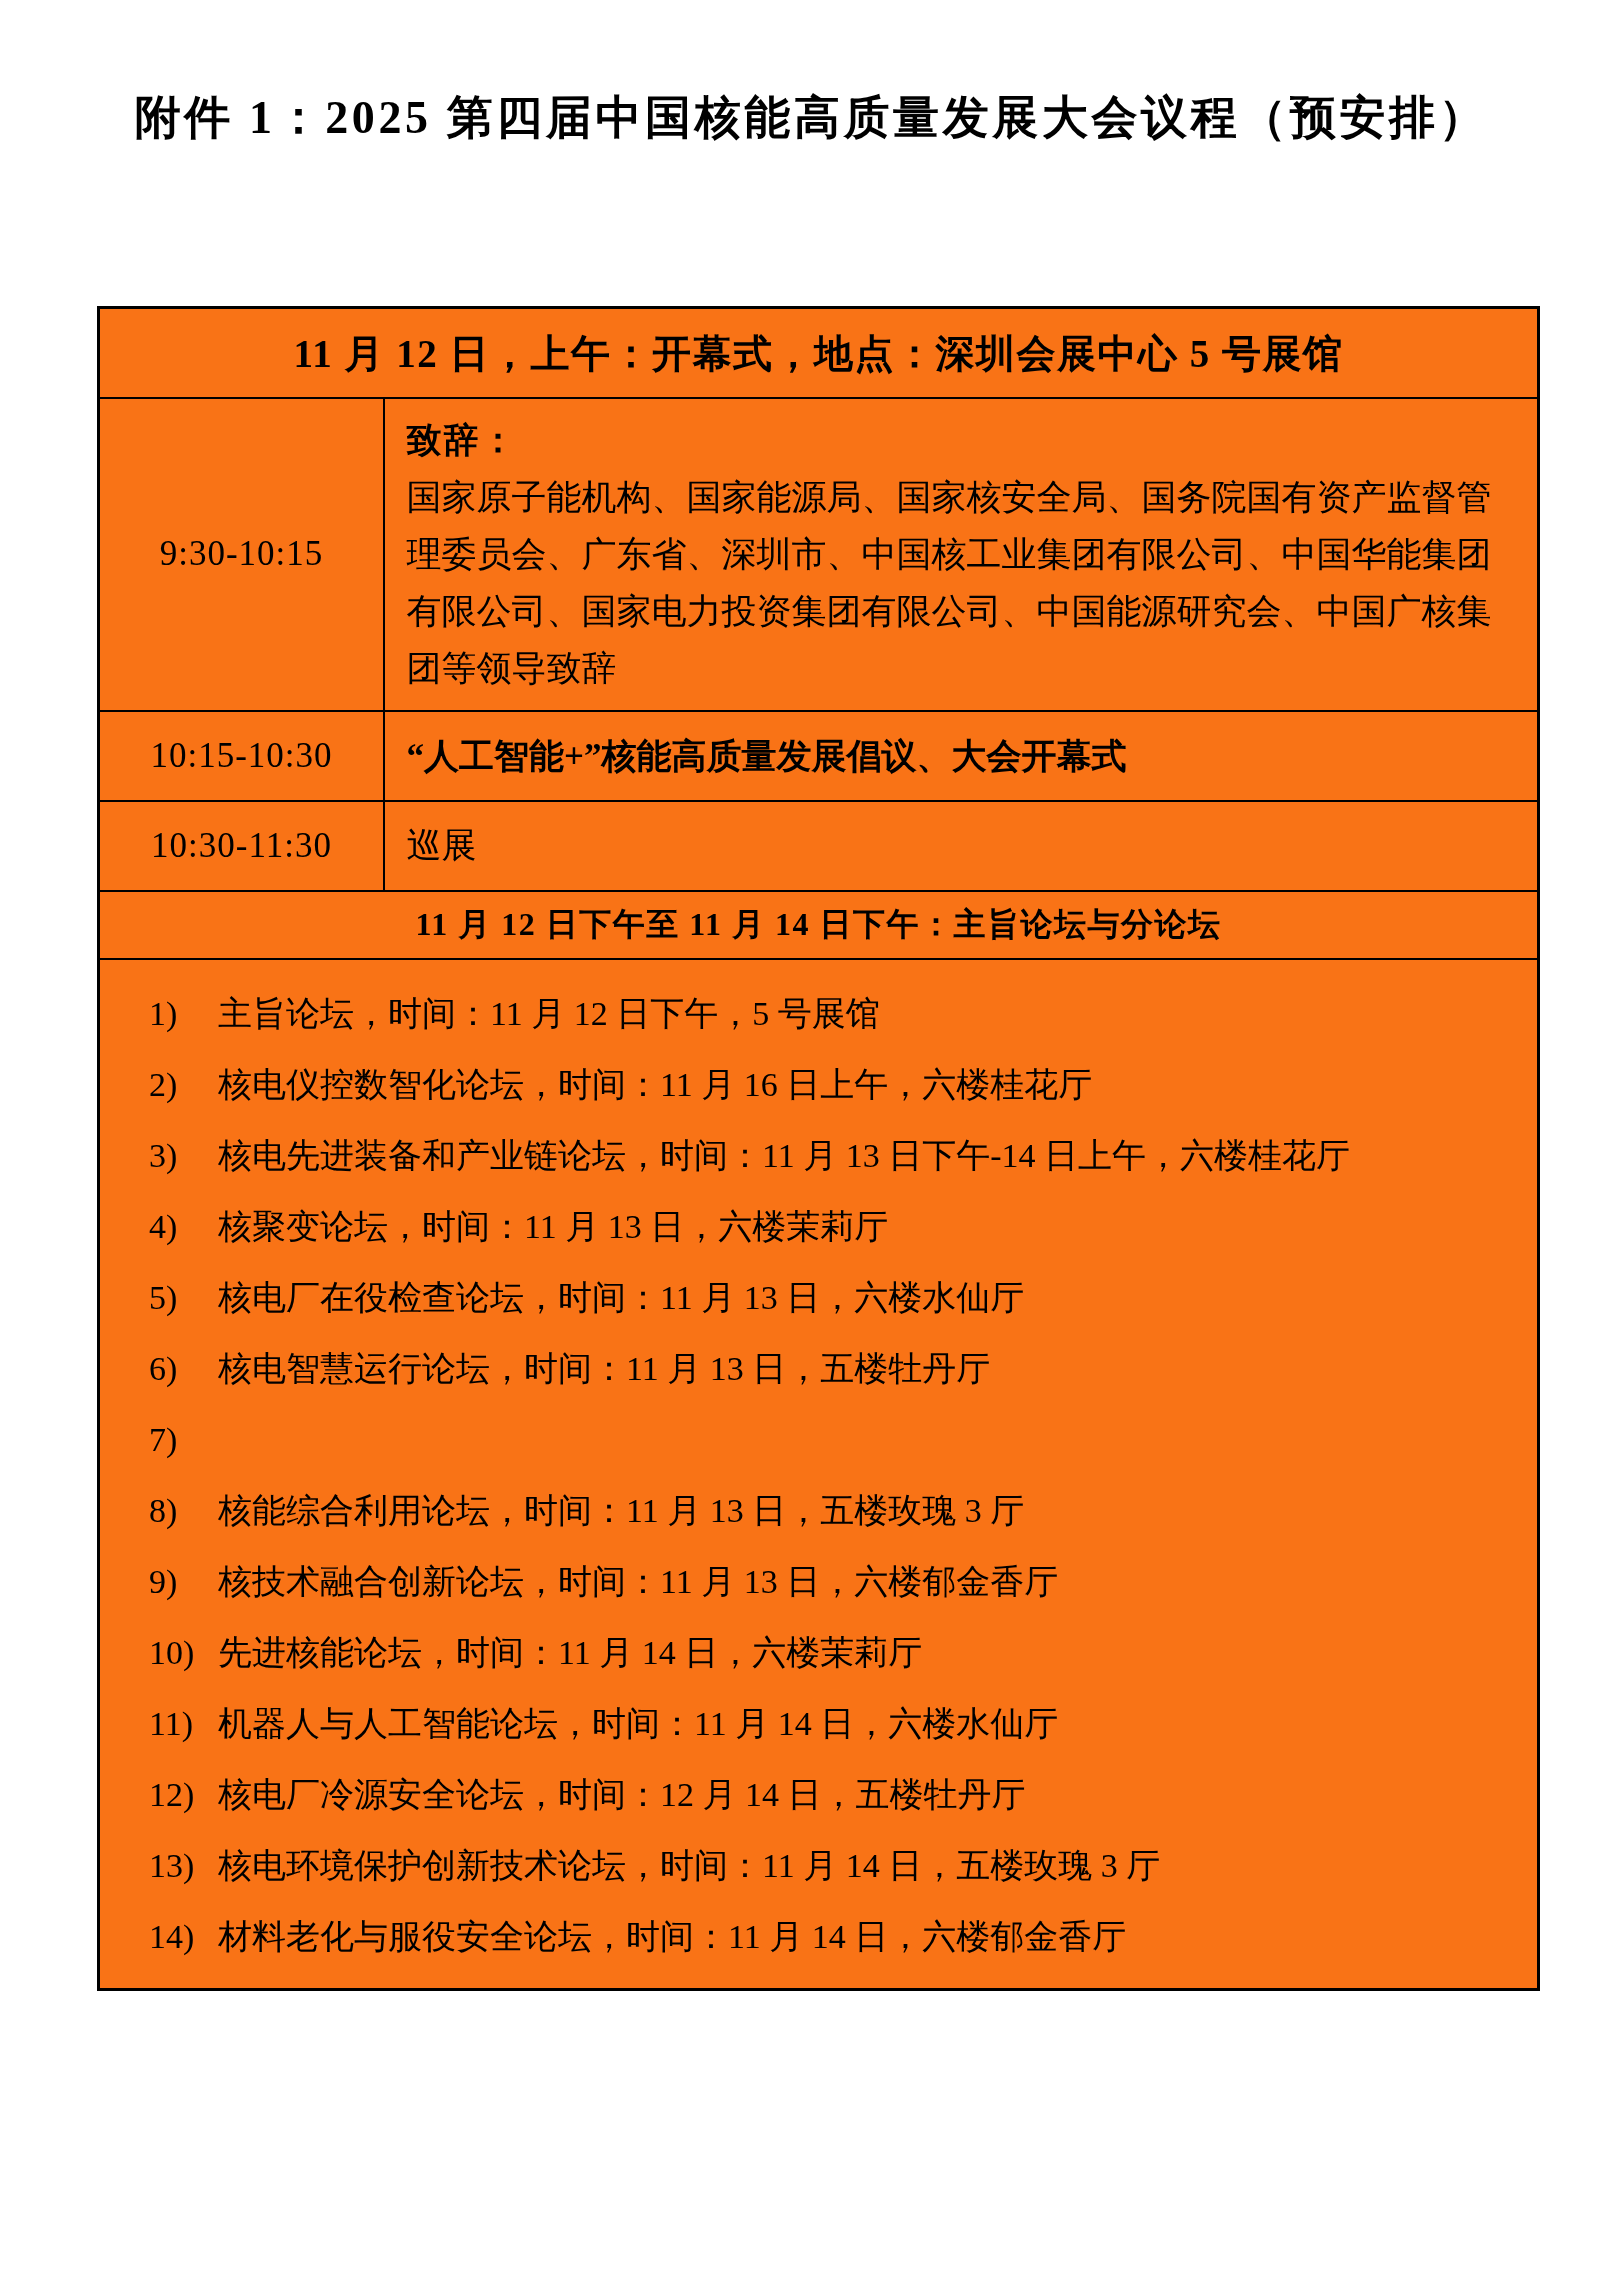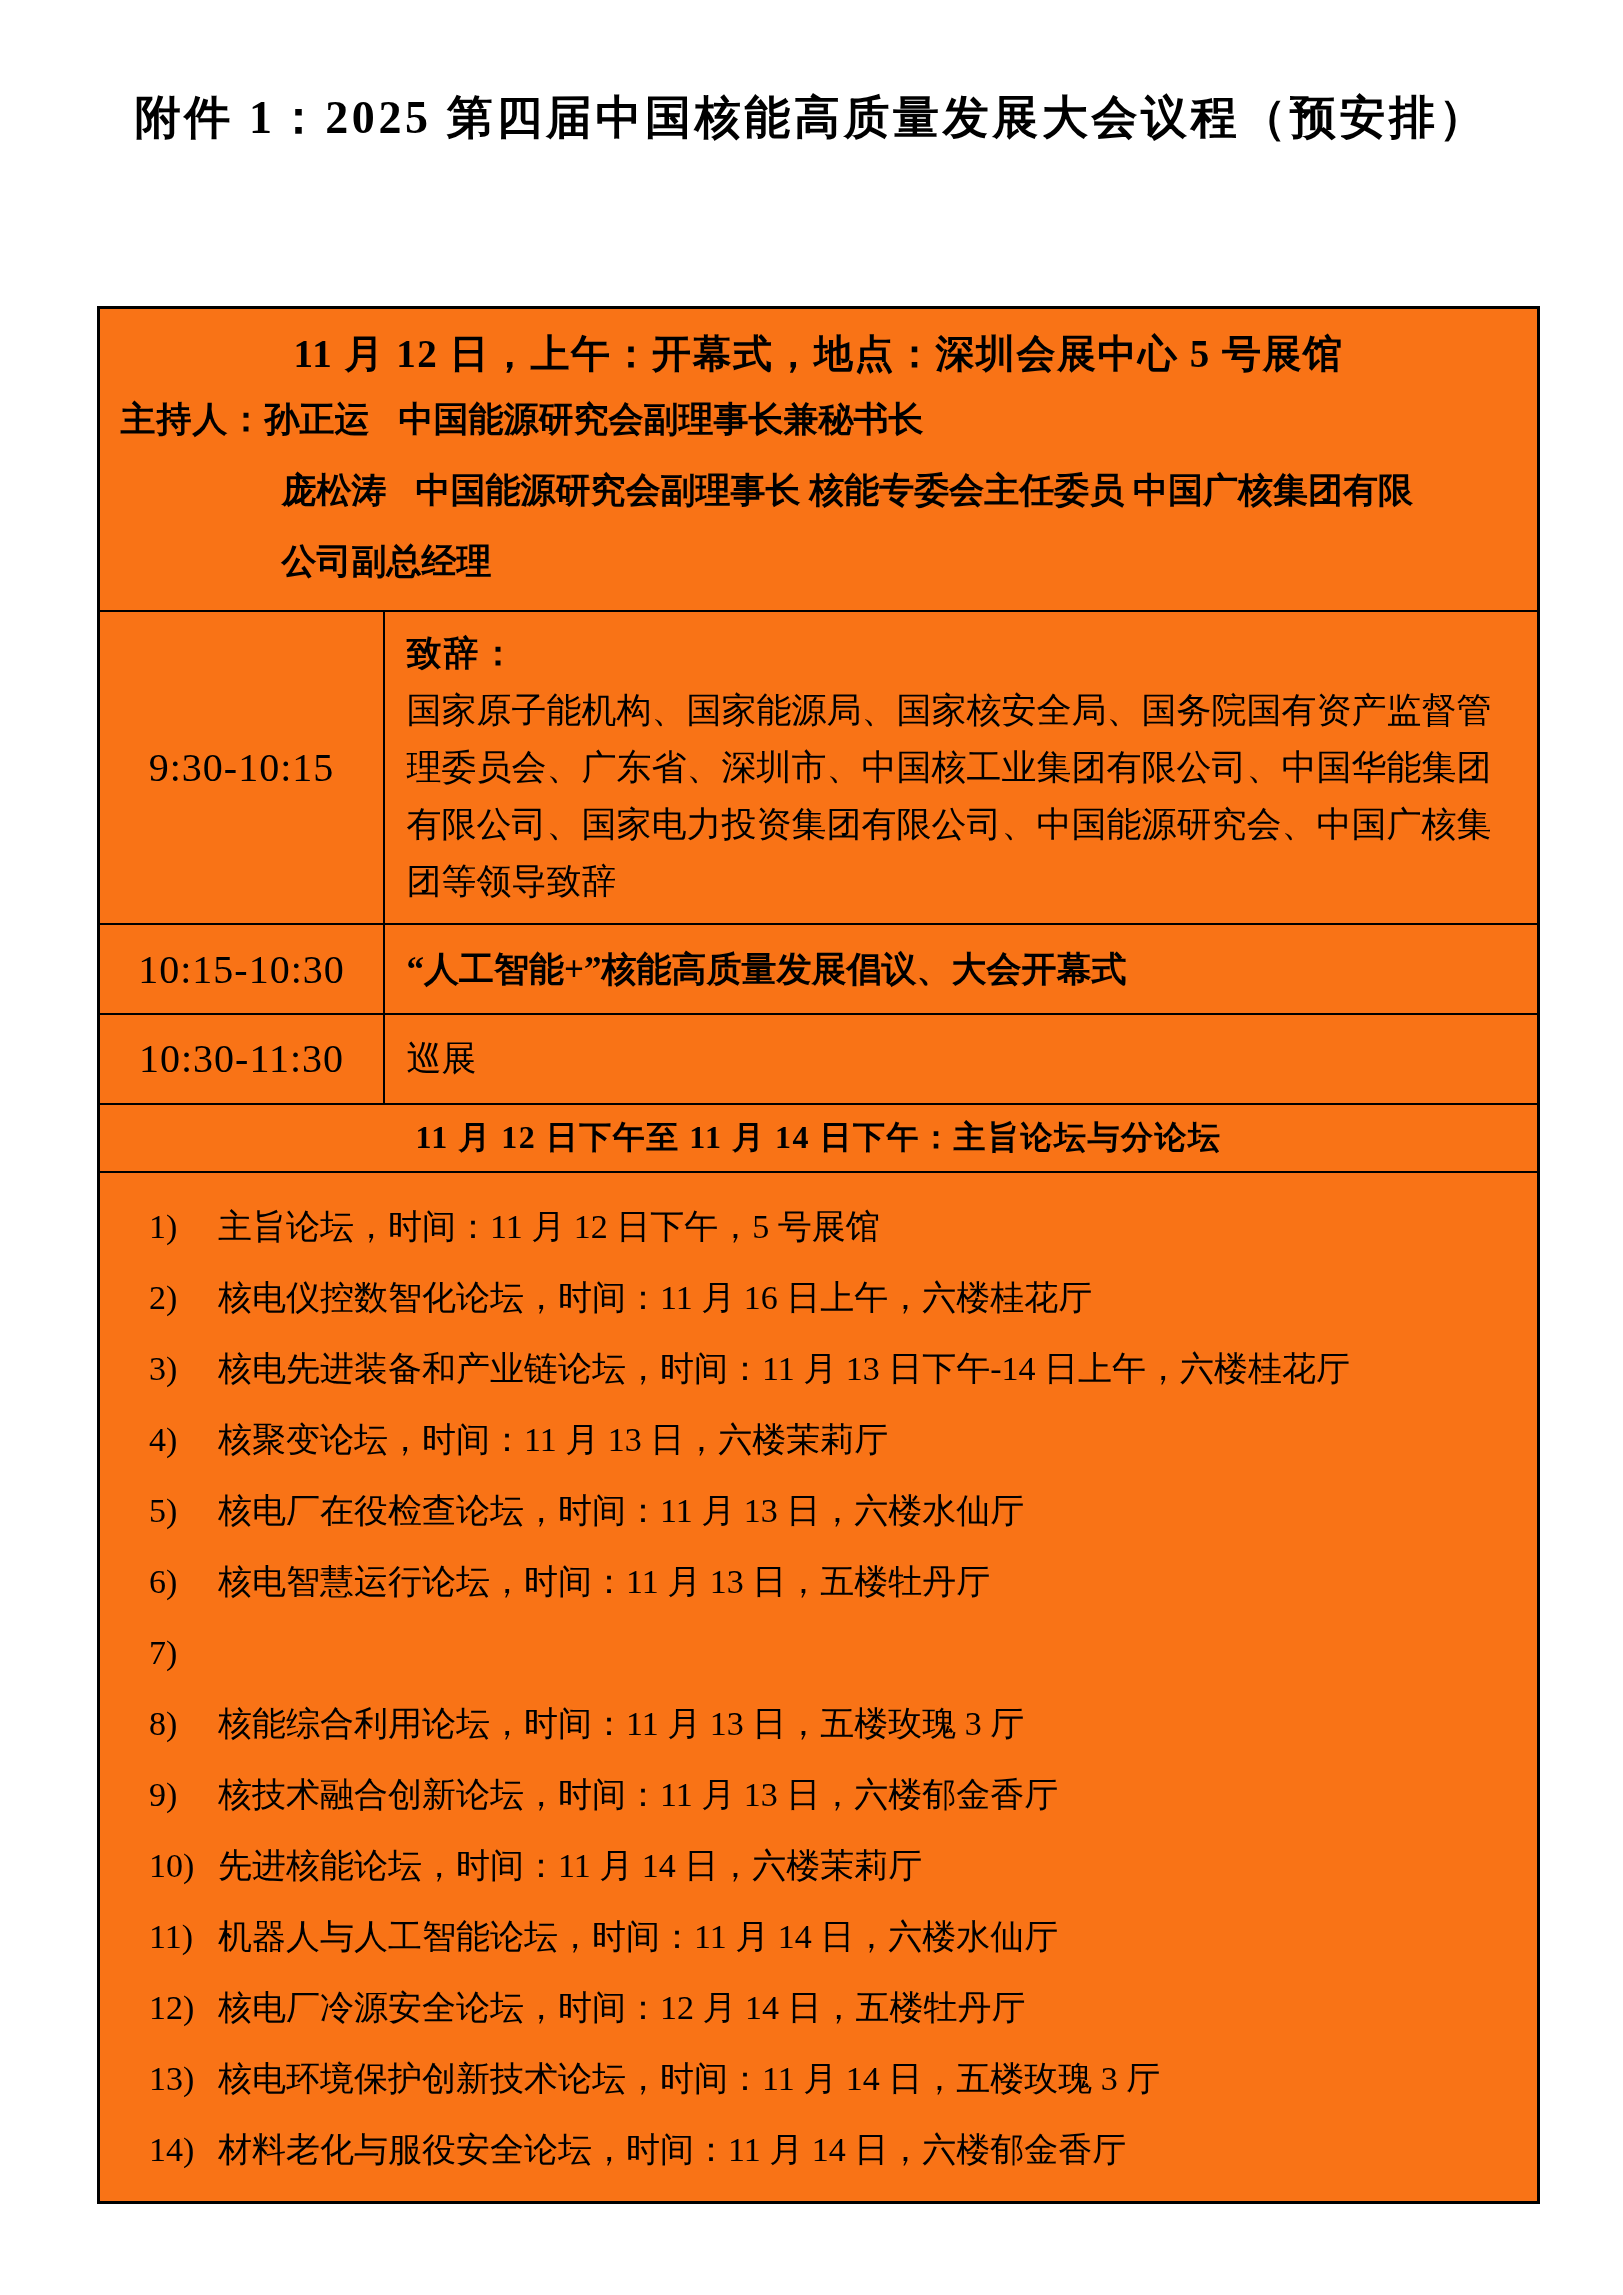--- a/index.html
+++ b/index.html
@@ -39,21 +39,21 @@
     box-sizing: border-box;
     border-top: 2.6px solid #000;
   }
   .t-row.first { border-top: none; }
   .time-cell {
     flex: 0 0 285px;
     border-right: 2.6px solid #000;
     display: flex;
     align-items: center;
     justify-content: center;
-    font-size: 40px;
+    font-size: 35px;
     box-sizing: border-box;
     letter-spacing: 1px;
   }
   .content-cell {
     flex: 1;
     box-sizing: border-box;
     font-size: 35px;
   }
   .full-cell {
     flex: 1;
@@ -108,24 +108,20 @@
 
 <div class="page">
 
   <h1 class="doc-title">附件 1：2025 第四届中国核能高质量发展大会议程（预安排）</h1>
 
   <div class="agenda-table">
 
     <div class="t-row first">
       <div class="full-cell opening-cell">
         <div class="opening-header">11 月 12 日，上午：开幕式，地点：深圳会展中心 5 号展馆</div>
-        <div class="hosts">
-          <p class="host-line1"><span class="host-label">主持人：</span><span class="host-name">孙正运</span><span>中国能源研究会副理事长兼秘书长</span></p>
-          <p class="host-line2"><span class="host-name">庞松涛</span><span>中国能源研究会副理事长 核能专委会主任委员 中国广核集团有限公司副总经理</span></p>
-        </div>
       </div>
     </div>
 
     <div class="t-row">
       <div class="time-cell">9:30-10:15</div>
       <div class="content-cell speech-cell">
         <span class="speech-label">致辞：</span><span>国家原子能机构、国家能源局、国家核安全局、国务院国有资产监督管理委员会、广东省、深圳市、中国核工业集团有限公司、中国华能集团有限公司、国家电力投资集团有限公司、中国能源研究会、中国广核集团等领导致辞</span>
       </div>
     </div>
 

